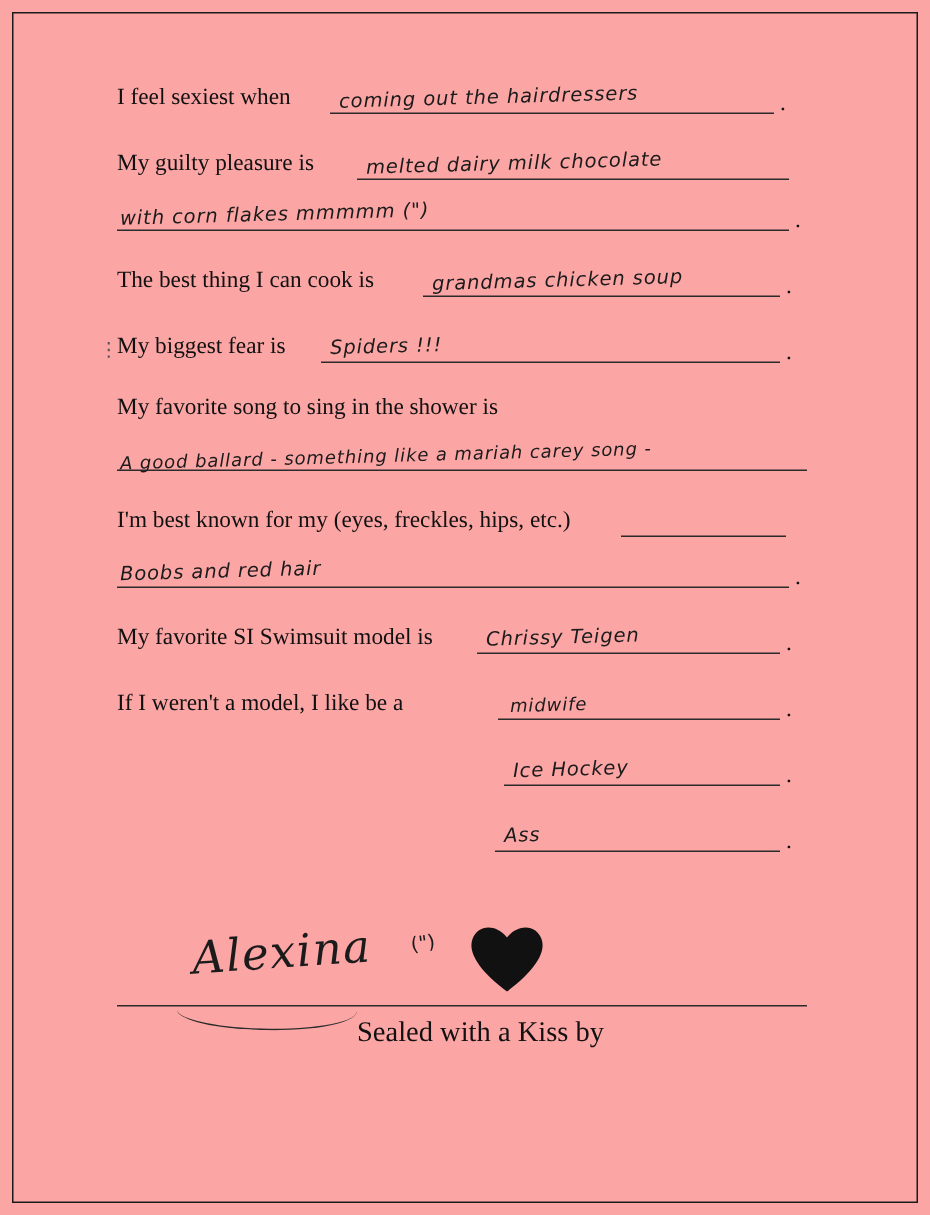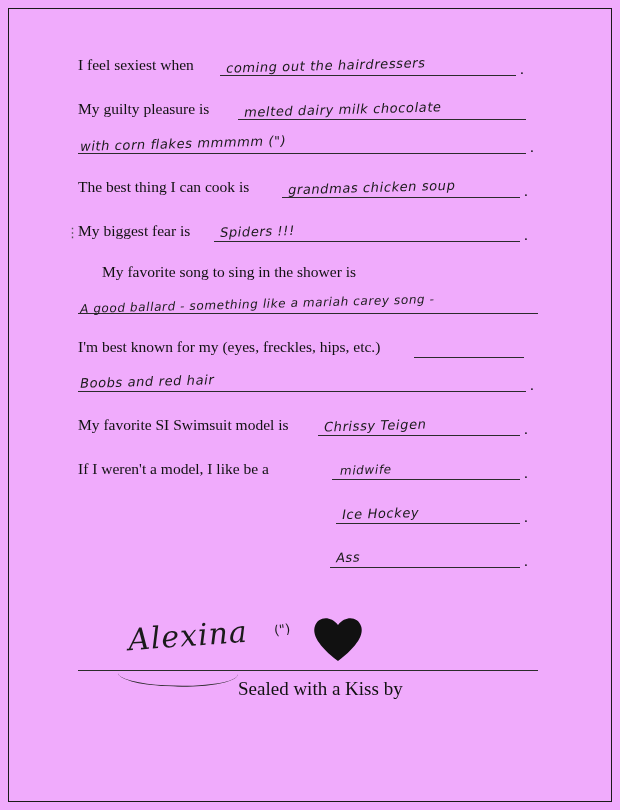--- a/index.html
+++ b/index.html
@@ -12,21 +12,21 @@
     height: 810px;
     font-family: "Liberation Serif", serif;
     color: #111111;
     overflow: hidden;
   }
   #page {
     position: relative;
     width: 620px;
     height: 810px;
     box-sizing: border-box;
-    background: #f0abfc;
+    background: #fca5a5;
   }
   .sheet-border {
     position: absolute;
     left: 8px;
     top: 8px;
     width: 604px;
     height: 794px;
     border: 1.5px solid #1a1a1a;
     box-sizing: border-box;
     pointer-events: none;
@@ -190,21 +190,21 @@
       <div class="qline">
         <span class="dots">⋮</span>
         <span class="prompt">My biggest fear is</span>
         <span class="rule" style="left:136px; width:306px;"></span>
         <span class="hand" style="left:142px;">Spiders !!!</span>
         <span class="period" style="left:446px;">.</span>
       </div>
     </div>
 
     <div class="qrow">
-      <div class="qline" style="height:28px;margin-left:24px;">
+      <div class="qline" style="height:28px;">
         <span class="prompt" style="line-height:28px;">My favorite song to sing in the shower is</span>
       </div>
       <div class="contline">
         <span class="rule" style="left:0px; width:460px;"></span>
         <span class="hand sm" style="left:2px;">A good ballard - something like a mariah carey song -</span>
       </div>
     </div>
 
     <div class="qrow">
       <div class="qline">

